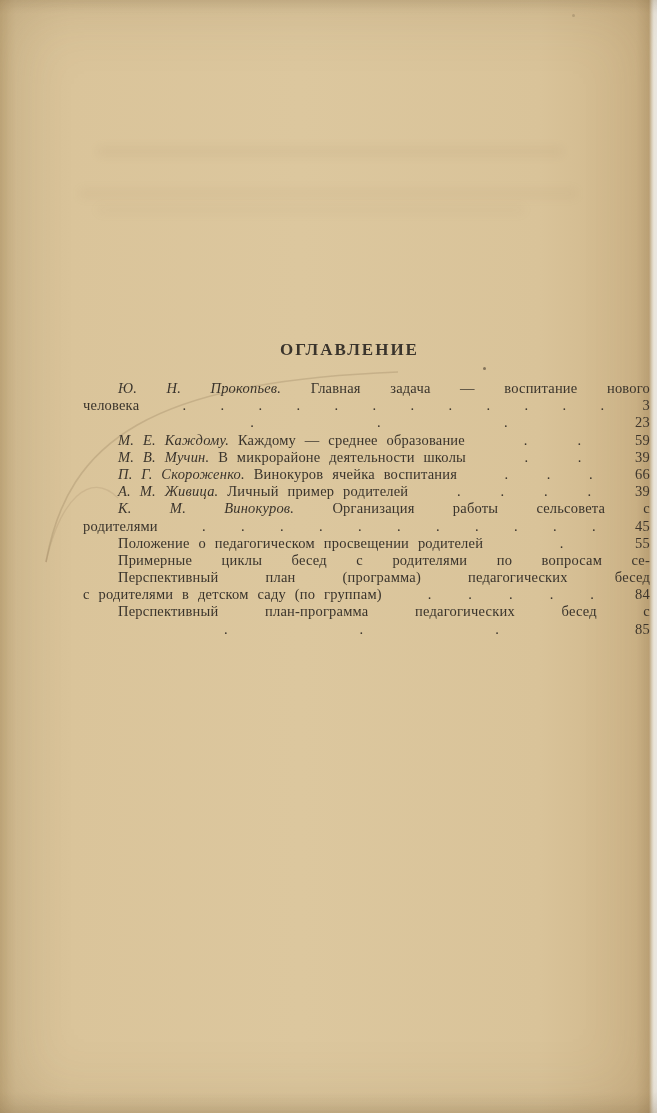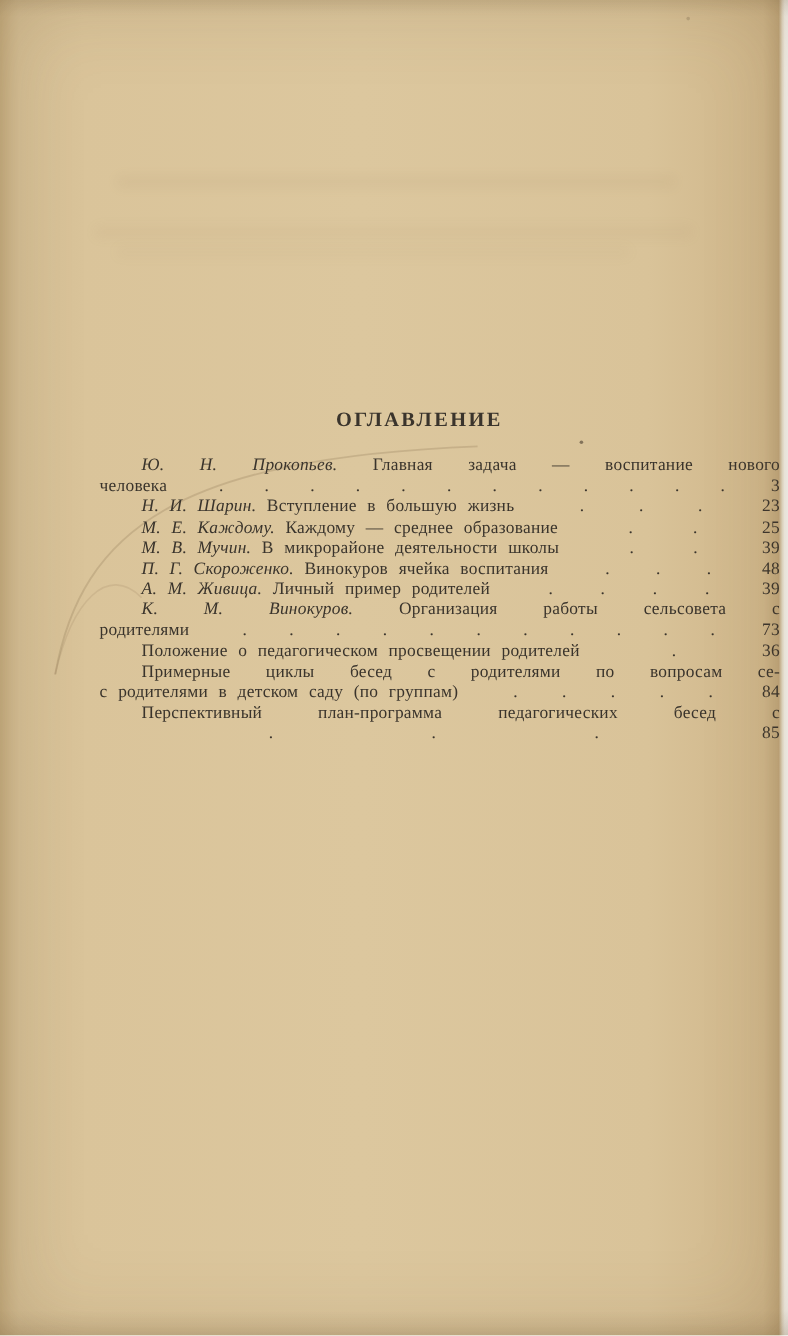--- a/index.html
+++ b/index.html
@@ -36,21 +36,21 @@
     font-size:17px;font-weight:700;letter-spacing:2px;
     text-align:center;margin:0 0 21px 0;line-height:18px;
     position:relative;left:-17px;
   }
   .line{
     line-height:17.2px;height:17.2px;
     font-size:14.5px;letter-spacing:.2px;
   }
   .line.indent{padding-left:35px;}
   .jline{text-align:justify;text-align-last:justify;}
-  .fline{display:flex;align-items:flex-end;}
+  .fline{display:flex;align-items:center;}
   .fline .text{flex:0 0 auto;word-spacing:5px;}
   .leader{
     flex:1 1 auto;display:flex;justify-content:space-evenly;
     align-items:baseline;margin:0 4px 0 9px;min-width:8px;
   }
   .dot{flex:0 0 auto;}
   .pnum{flex:0 0 auto;text-align:right;}
   .it{font-style:italic;}
 </style>
 </head>
@@ -86,52 +86,51 @@
             <span class="dot">.</span>
             <span class="dot">.</span>
             <span class="dot">.</span>
             <span class="dot">.</span>
             <span class="dot">.</span>
             <span class="dot">.</span>
           </span>
           <span class="pnum">3</span>
         </div>
         <div class="line indent fline">
-          <span class="text"><span class="it">Н. И. Шарин.</span> <span>Вступление в большую жизнь</span></span>
           <span class="leader">
             <span class="dot">.</span>
             <span class="dot">.</span>
             <span class="dot">.</span>
           </span>
           <span class="pnum">23</span>
         </div>
         <div class="line indent fline">
           <span class="text"><span class="it">М. Е. Каждому.</span> <span>Каждому — среднее образование</span></span>
           <span class="leader">
             <span class="dot">.</span>
             <span class="dot">.</span>
           </span>
-          <span class="pnum">25</span>
+          <span class="pnum">59</span>
         </div>
         <div class="line indent fline">
           <span class="text"><span class="it">М. В. Мучин.</span> <span>В микрорайоне деятельности школы</span></span>
           <span class="leader">
             <span class="dot">.</span>
             <span class="dot">.</span>
           </span>
           <span class="pnum">39</span>
         </div>
         <div class="line indent fline">
           <span class="text"><span class="it">П. Г. Скороженко.</span> <span>Винокуров ячейка воспитания</span></span>
           <span class="leader">
             <span class="dot">.</span>
             <span class="dot">.</span>
             <span class="dot">.</span>
           </span>
-          <span class="pnum">48</span>
+          <span class="pnum">66</span>
         </div>
         <div class="line indent fline">
           <span class="text"><span class="it">А. М. Живица.</span> <span>Личный пример родителей</span></span>
           <span class="leader">
             <span class="dot">.</span>
             <span class="dot">.</span>
             <span class="dot">.</span>
             <span class="dot">.</span>
           </span>
           <span class="pnum">39</span>
@@ -145,30 +144,31 @@
             <span class="dot">.</span>
             <span class="dot">.</span>
             <span class="dot">.</span>
             <span class="dot">.</span>
             <span class="dot">.</span>
             <span class="dot">.</span>
             <span class="dot">.</span>
             <span class="dot">.</span>
             <span class="dot">.</span>
           </span>
-          <span class="pnum">73</span>
+          <span class="pnum">45</span>
         </div>
         <div class="line indent fline">
           <span class="text"><span>Положение о педагогическом просвещении родителей</span></span>
           <span class="leader">
             <span class="dot">.</span>
           </span>
-          <span class="pnum">36</span>
+          <span class="pnum">55</span>
         </div>
         <div class="line indent jline"><span>Примерные циклы бесед с родителями по вопросам се-</span></div>
+        <div class="line indent jline"><span>Перспективный план (программа) педагогических бесед</span></div>
         <div class="line fline">
           <span class="text"><span>с родителями в детском саду (по группам)</span></span>
           <span class="leader">
             <span class="dot">.</span>
             <span class="dot">.</span>
             <span class="dot">.</span>
             <span class="dot">.</span>
             <span class="dot">.</span>
           </span>
           <span class="pnum">84</span>

